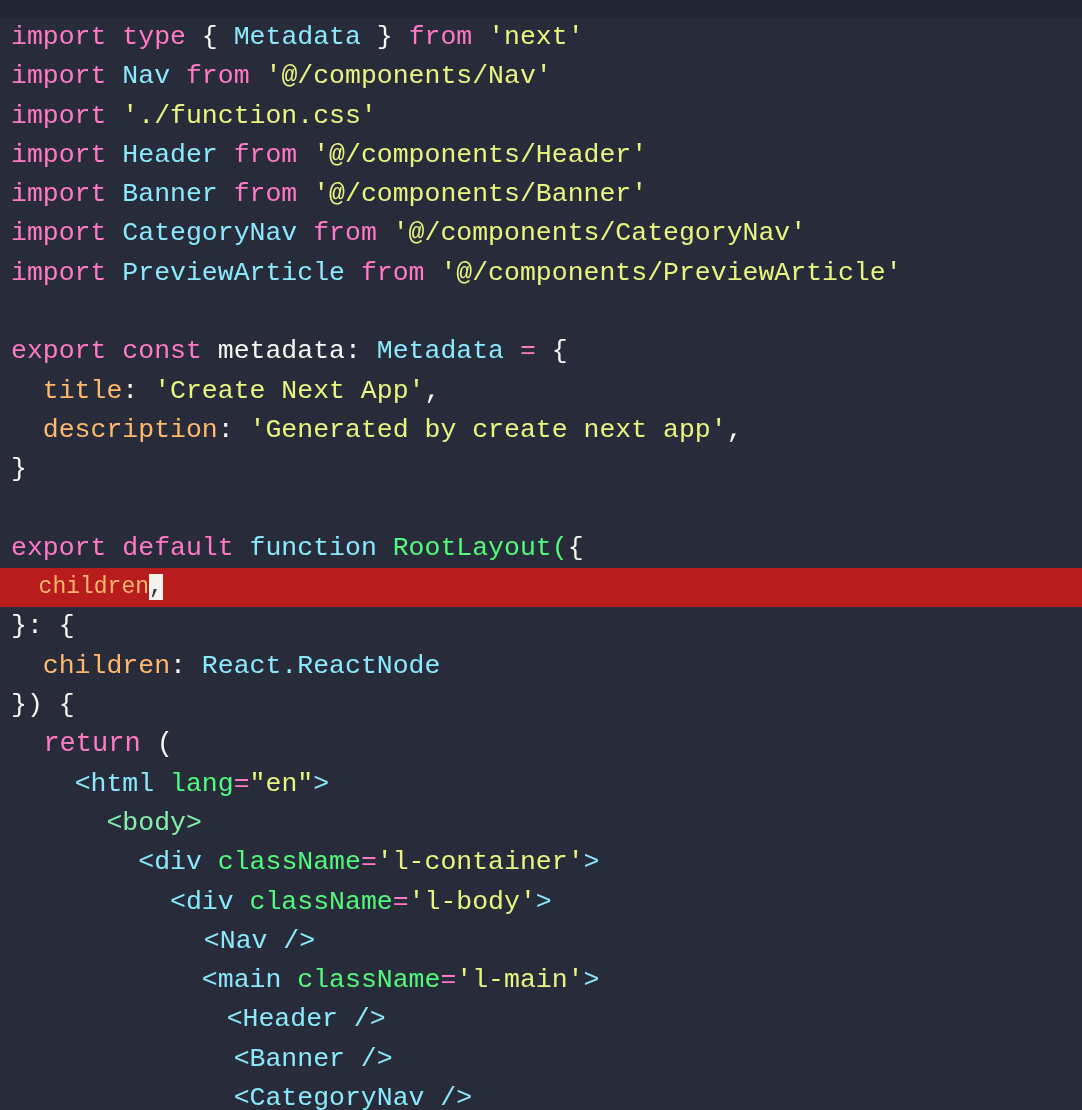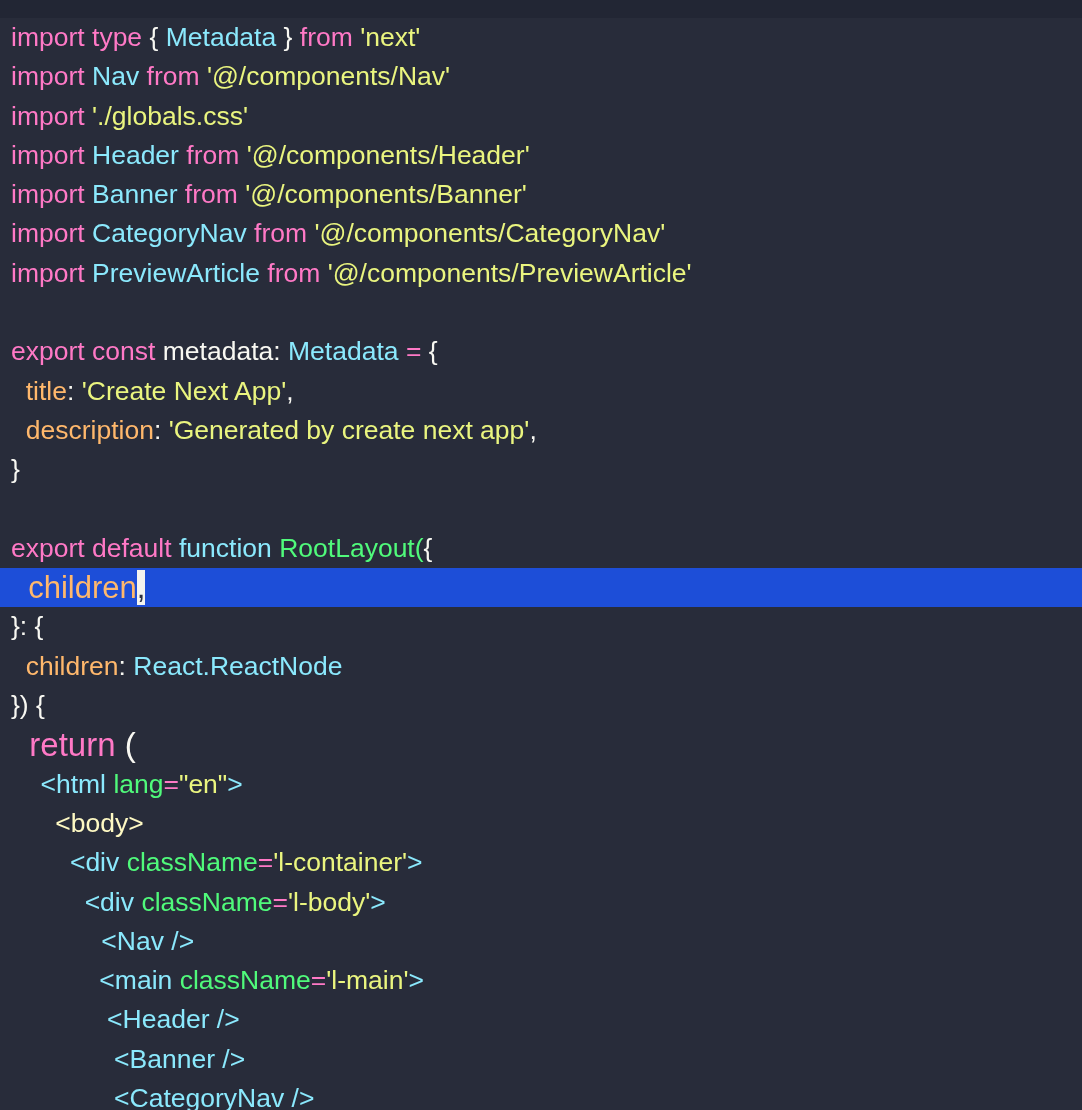--- a/index.html
+++ b/index.html
@@ -41,21 +41,21 @@
     background: #282c3a;
     z-index: 1;
   }
 
   .code-line {
     position: relative;
     height: 39.3px;
     line-height: 39.3px;
     white-space: pre;
     font-size: 26.5px;
-    font-family: Liberation Sans, sans-serif;
+    font-family: Liberation Mono, monospace;
     padding-left: 11px;
     letter-spacing: 0px;
     z-index: 2;
   }
 
   .code-line.active-line {
     background: #434659;
   }
 
   .tok { white-space: pre; }
@@ -73,39 +73,39 @@
 </head>
 <body style="background: rgb(40, 44, 58);">
 
 <div id="editor-root" style="background: rgb(40, 44, 58);">
 
   <div id="top-strip" style="background: rgb(34, 38, 52);"></div>
 
   <div id="code-surface">
       <div class="code-line" style="height: 39.3px; line-height: 39.3px; font-size: 26.5px; padding-left: 11px;"><span class="tok" style="color: rgb(255, 121, 198);">import</span><span class="tok" style="color: rgb(248, 248, 242);"> </span><span class="tok" style="color: rgb(255, 121, 198);">type</span><span class="tok" style="color: rgb(248, 248, 242);"> </span><span class="tok" style="color: rgb(248, 248, 242);">{</span><span class="tok" style="color: rgb(248, 248, 242);"> </span><span class="tok" style="color: rgb(139, 233, 253);">Metadata</span><span class="tok" style="color: rgb(248, 248, 242);"> </span><span class="tok" style="color: rgb(248, 248, 242);">}</span><span class="tok" style="color: rgb(248, 248, 242);"> </span><span class="tok" style="color: rgb(255, 121, 198);">from</span><span class="tok" style="color: rgb(248, 248, 242);"> </span><span class="tok" style="color: rgb(234, 245, 127);">'next'</span></div>
       <div class="code-line" style="height: 39.3px; line-height: 39.3px; font-size: 26.5px; padding-left: 11px;"><span class="tok" style="color: rgb(255, 121, 198);">import</span><span class="tok" style="color: rgb(248, 248, 242);"> </span><span class="tok" style="color: rgb(139, 233, 253);">Nav</span><span class="tok" style="color: rgb(248, 248, 242);"> </span><span class="tok" style="color: rgb(255, 121, 198);">from</span><span class="tok" style="color: rgb(248, 248, 242);"> </span><span class="tok" style="color: rgb(234, 245, 127);">'@/components/Nav'</span></div>
-      <div class="code-line" style="height: 39.3px; line-height: 39.3px; font-size: 26.5px; padding-left: 11px;"><span class="tok" style="color: rgb(255, 121, 198);">import</span><span class="tok" style="color: rgb(248, 248, 242);"> </span><span class="tok" style="color: rgb(234, 245, 127);">'./globals.css'</span></div>
+      <div class="code-line" style="height: 39.3px; line-height: 39.3px; font-size: 26.5px; padding-left: 11px;"><span class="tok" style="color: rgb(255, 121, 198);">import</span><span class="tok" style="color: rgb(248, 248, 242);"> </span><span class="tok" style="color: rgb(234, 245, 127);">'./function.css'</span></div>
       <div class="code-line" style="height: 39.3px; line-height: 39.3px; font-size: 26.5px; padding-left: 11px;"><span class="tok" style="color: rgb(255, 121, 198);">import</span><span class="tok" style="color: rgb(248, 248, 242);"> </span><span class="tok" style="color: rgb(139, 233, 253);">Header</span><span class="tok" style="color: rgb(248, 248, 242);"> </span><span class="tok" style="color: rgb(255, 121, 198);">from</span><span class="tok" style="color: rgb(248, 248, 242);"> </span><span class="tok" style="color: rgb(234, 245, 127);">'@/components/Header'</span></div>
       <div class="code-line" style="height: 39.3px; line-height: 39.3px; font-size: 26.5px; padding-left: 11px;"><span class="tok" style="color: rgb(255, 121, 198);">import</span><span class="tok" style="color: rgb(248, 248, 242);"> </span><span class="tok" style="color: rgb(139, 233, 253);">Banner</span><span class="tok" style="color: rgb(248, 248, 242);"> </span><span class="tok" style="color: rgb(255, 121, 198);">from</span><span class="tok" style="color: rgb(248, 248, 242);"> </span><span class="tok" style="color: rgb(234, 245, 127);">'@/components/Banner'</span></div>
       <div class="code-line" style="height: 39.3px; line-height: 39.3px; font-size: 26.5px; padding-left: 11px;"><span class="tok" style="color: rgb(255, 121, 198);">import</span><span class="tok" style="color: rgb(248, 248, 242);"> </span><span class="tok" style="color: rgb(139, 233, 253);">CategoryNav</span><span class="tok" style="color: rgb(248, 248, 242);"> </span><span class="tok" style="color: rgb(255, 121, 198);">from</span><span class="tok" style="color: rgb(248, 248, 242);"> </span><span class="tok" style="color: rgb(234, 245, 127);">'@/components/CategoryNav'</span></div>
       <div class="code-line" style="height: 39.3px; line-height: 39.3px; font-size: 26.5px; padding-left: 11px;"><span class="tok" style="color: rgb(255, 121, 198);">import</span><span class="tok" style="color: rgb(248, 248, 242);"> </span><span class="tok" style="color: rgb(139, 233, 253);">PreviewArticle</span><span class="tok" style="color: rgb(248, 248, 242);"> </span><span class="tok" style="color: rgb(255, 121, 198);">from</span><span class="tok" style="color: rgb(248, 248, 242);"> </span><span class="tok" style="color: rgb(234, 245, 127);">'@/components/PreviewArticle'</span></div>
       <div class="code-line" style="height: 39.3px; line-height: 39.3px; font-size: 26.5px; padding-left: 11px;"> </div>
       <div class="code-line" style="height: 39.3px; line-height: 39.3px; font-size: 26.5px; padding-left: 11px;"><span class="tok" style="color: rgb(255, 121, 198);">export</span><span class="tok" style="color: rgb(248, 248, 242);"> </span><span class="tok" style="color: rgb(255, 121, 198);">const</span><span class="tok" style="color: rgb(248, 248, 242);"> </span><span class="tok" style="color: rgb(248, 248, 242);">metadata</span><span class="tok" style="color: rgb(248, 248, 242);">:</span><span class="tok" style="color: rgb(248, 248, 242);"> </span><span class="tok" style="color: rgb(139, 233, 253);">Metadata</span><span class="tok" style="color: rgb(248, 248, 242);"> </span><span class="tok" style="color: rgb(255, 121, 198);">=</span><span class="tok" style="color: rgb(248, 248, 242);"> </span><span class="tok" style="color: rgb(248, 248, 242);">{</span></div>
       <div class="code-line" style="height: 39.3px; line-height: 39.3px; font-size: 26.5px; padding-left: 11px;"><span class="tok" style="color: rgb(248, 248, 242);">  </span><span class="tok" style="color: rgb(255, 184, 108);">title</span><span class="tok" style="color: rgb(248, 248, 242);">:</span><span class="tok" style="color: rgb(248, 248, 242);"> </span><span class="tok" style="color: rgb(234, 245, 127);">'Create Next App'</span><span class="tok" style="color: rgb(248, 248, 242);">,</span></div>
       <div class="code-line" style="height: 39.3px; line-height: 39.3px; font-size: 26.5px; padding-left: 11px;"><span class="tok" style="color: rgb(248, 248, 242);">  </span><span class="tok" style="color: rgb(255, 184, 108);">description</span><span class="tok" style="color: rgb(248, 248, 242);">:</span><span class="tok" style="color: rgb(248, 248, 242);"> </span><span class="tok" style="color: rgb(234, 245, 127);">'Generated by create next app'</span><span class="tok" style="color: rgb(248, 248, 242);">,</span></div>
       <div class="code-line" style="height: 39.3px; line-height: 39.3px; font-size: 26.5px; padding-left: 11px;"><span class="tok" style="color: rgb(248, 248, 242);">}</span></div>
       <div class="code-line" style="height: 39.3px; line-height: 39.3px; font-size: 26.5px; padding-left: 11px;"> </div>
       <div class="code-line" style="height: 39.3px; line-height: 39.3px; font-size: 26.5px; padding-left: 11px;"><span class="tok" style="color: rgb(255, 121, 198);">export</span><span class="tok" style="color: rgb(248, 248, 242);"> </span><span class="tok" style="color: rgb(255, 121, 198);">default</span><span class="tok" style="color: rgb(248, 248, 242);"> </span><span class="tok" style="color: rgb(139, 233, 253);">function</span><span class="tok" style="color: rgb(248, 248, 242);"> </span><span class="tok" style="color: rgb(80, 250, 123);">RootLayout</span><span class="tok" style="color: rgb(80, 250, 123);">(</span><span class="tok" style="color: rgb(248, 248, 242);">{</span></div>
-      <div class="code-line active-line" style="height: 39.3px; line-height: 39.3px; font-size: 31px; padding-left: 11px; background: #1d4ed8;"><span class="tok" style="color: rgb(248, 248, 242);">  </span><span class="tok" style="color: rgb(255, 184, 108);">children</span><span class="tok caret-block" style="background: rgb(244, 244, 238); color: rgb(45, 49, 66);">,</span></div>
+      <div class="code-line active-line" style="height: 39.3px; line-height: 39.3px; font-size: 23px; padding-left: 11px; background: #b91c1c;"><span class="tok" style="color: rgb(248, 248, 242);">  </span><span class="tok" style="color: rgb(255, 184, 108);">children</span><span class="tok caret-block" style="background: rgb(244, 244, 238); color: rgb(45, 49, 66);">,</span></div>
       <div class="code-line" style="height: 39.3px; line-height: 39.3px; font-size: 26.5px; padding-left: 11px;"><span class="tok" style="color: rgb(248, 248, 242);">}</span><span class="tok" style="color: rgb(248, 248, 242);">:</span><span class="tok" style="color: rgb(248, 248, 242);"> </span><span class="tok" style="color: rgb(248, 248, 242);">{</span></div>
       <div class="code-line" style="height: 39.3px; line-height: 39.3px; font-size: 26.5px; padding-left: 11px;"><span class="tok" style="color: rgb(248, 248, 242);">  </span><span class="tok" style="color: rgb(255, 184, 108);">children</span><span class="tok" style="color: rgb(248, 248, 242);">:</span><span class="tok" style="color: rgb(248, 248, 242);"> </span><span class="tok" style="color: rgb(139, 233, 253);">React.ReactNode</span></div>
       <div class="code-line" style="height: 39.3px; line-height: 39.3px; font-size: 26.5px; padding-left: 11px;"><span class="tok" style="color: rgb(248, 248, 242);">}</span><span class="tok" style="color: rgb(248, 248, 242);">)</span><span class="tok" style="color: rgb(248, 248, 242);"> </span><span class="tok" style="color: rgb(248, 248, 242);">{</span></div>
-      <div class="code-line" style="height: 39.3px; line-height: 39.3px; font-size: 33px; padding-left: 11px;"><span class="tok" style="color: rgb(248, 248, 242);">  </span><span class="tok" style="color: rgb(255, 121, 198);">return</span><span class="tok" style="color: rgb(248, 248, 242);"> </span><span class="tok" style="color: rgb(248, 248, 242);">(</span></div>
+      <div class="code-line" style="height: 39.3px; line-height: 39.3px; font-size: 27px; padding-left: 11px;"><span class="tok" style="color: rgb(248, 248, 242);">  </span><span class="tok" style="color: rgb(255, 121, 198);">return</span><span class="tok" style="color: rgb(248, 248, 242);"> </span><span class="tok" style="color: rgb(248, 248, 242);">(</span></div>
       <div class="code-line" style="height: 39.3px; line-height: 39.3px; font-size: 26.5px; padding-left: 11px;"><span class="tok" style="color: rgb(248, 248, 242);">    </span><span class="tok" style="color: rgb(139, 233, 253);">&lt;html</span><span class="tok" style="color: rgb(248, 248, 242);"> </span><span class="tok" style="color: rgb(80, 250, 123);">lang</span><span class="tok" style="color: rgb(255, 121, 198);">=</span><span class="tok" style="color: rgb(234, 245, 127);">"en"</span><span class="tok" style="color: rgb(139, 233, 253);">&gt;</span></div>
-      <div class="code-line" style="height: 39.3px; line-height: 39.3px; font-size: 26.5px; padding-left: 11px;"><span class="tok" style="color: rgb(248, 248, 242);">      </span><span class="tok" style="color: #fef9c3; text-align: right;">&lt;body&gt;</span></div>
+      <div class="code-line" style="height: 39.3px; line-height: 39.3px; font-size: 26.5px; padding-left: 11px;"><span class="tok" style="color: rgb(248, 248, 242);">      </span><span class="tok" style="color: #86efac; text-align: right;">&lt;body&gt;</span></div>
       <div class="code-line" style="height: 39.3px; line-height: 39.3px; font-size: 26.5px; padding-left: 11px;"><span class="tok" style="color: rgb(248, 248, 242);">        </span><span class="tok" style="color: rgb(139, 233, 253);">&lt;div</span><span class="tok" style="color: rgb(248, 248, 242);"> </span><span class="tok" style="color: rgb(80, 250, 123);">className</span><span class="tok" style="color: rgb(255, 121, 198);">=</span><span class="tok" style="color: rgb(234, 245, 127);">'l-container'</span><span class="tok" style="color: rgb(139, 233, 253);">&gt;</span></div>
       <div class="code-line" style="height: 39.3px; line-height: 39.3px; font-size: 26.5px; padding-left: 11px;"><span class="tok" style="color: rgb(248, 248, 242);">          </span><span class="tok" style="color: rgb(139, 233, 253);">&lt;div</span><span class="tok" style="color: rgb(248, 248, 242);"> </span><span class="tok" style="color: rgb(80, 250, 123);">className</span><span class="tok" style="color: rgb(255, 121, 198);">=</span><span class="tok" style="color: rgb(234, 245, 127);">'l-body'</span><span class="tok" style="color: rgb(139, 233, 253);">&gt;</span></div>
       <div class="code-line" style="height: 39.3px; line-height: 39.3px; font-size: 26.5px; padding-left: 13px;"><span class="tok" style="color: rgb(248, 248, 242);">            </span><span class="tok" style="color: rgb(139, 233, 253);">&lt;Nav /&gt;</span></div>
       <div class="code-line" style="height: 39.3px; line-height: 39.3px; font-size: 26.5px; padding-left: 11px;"><span class="tok" style="color: rgb(248, 248, 242);">            </span><span class="tok" style="color: rgb(139, 233, 253);">&lt;main</span><span class="tok" style="color: rgb(248, 248, 242);"> </span><span class="tok" style="color: rgb(80, 250, 123);">className</span><span class="tok" style="color: rgb(255, 121, 198);">=</span><span class="tok" style="color: rgb(234, 245, 127);">'l-main'</span><span class="tok" style="color: rgb(139, 233, 253);">&gt;</span></div>
       <div class="code-line" style="height: 39.3px; line-height: 39.3px; font-size: 26.5px; padding-left: 4px;"><span class="tok" style="color: rgb(248, 248, 242);">              </span><span class="tok" style="color: rgb(139, 233, 253);">&lt;Header /&gt;</span></div>
       <div class="code-line" style="height: 39.3px; line-height: 39.3px; font-size: 26.5px; padding-left: 11px;"><span class="tok" style="color: rgb(248, 248, 242);">              </span><span class="tok" style="color: rgb(139, 233, 253);">&lt;Banner /&gt;</span></div>
       <div class="code-line" style="height: 39.3px; line-height: 39.3px; font-size: 26.5px; padding-left: 11px;"><span class="tok" style="color: rgb(248, 248, 242);">              </span><span class="tok" style="color: rgb(139, 233, 253);">&lt;CategoryNav /&gt;</span></div>
     </div>
 
 </div>

